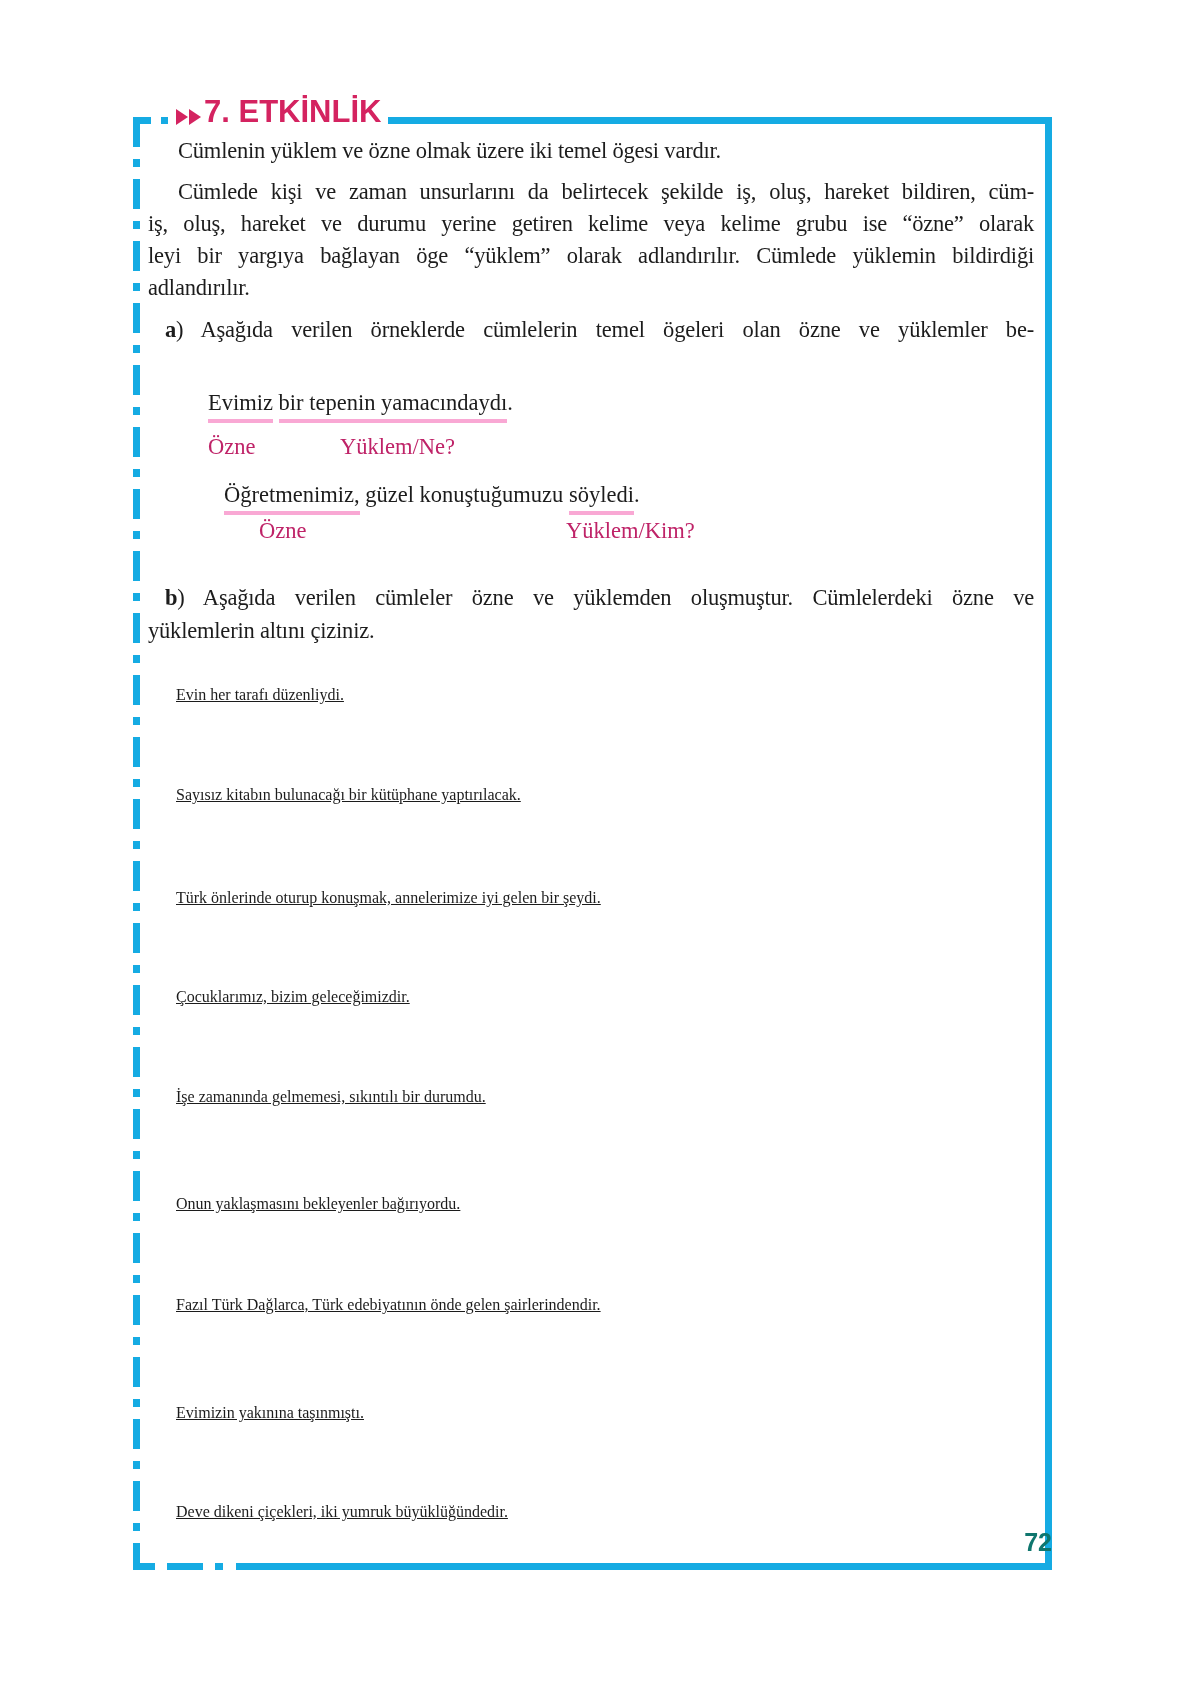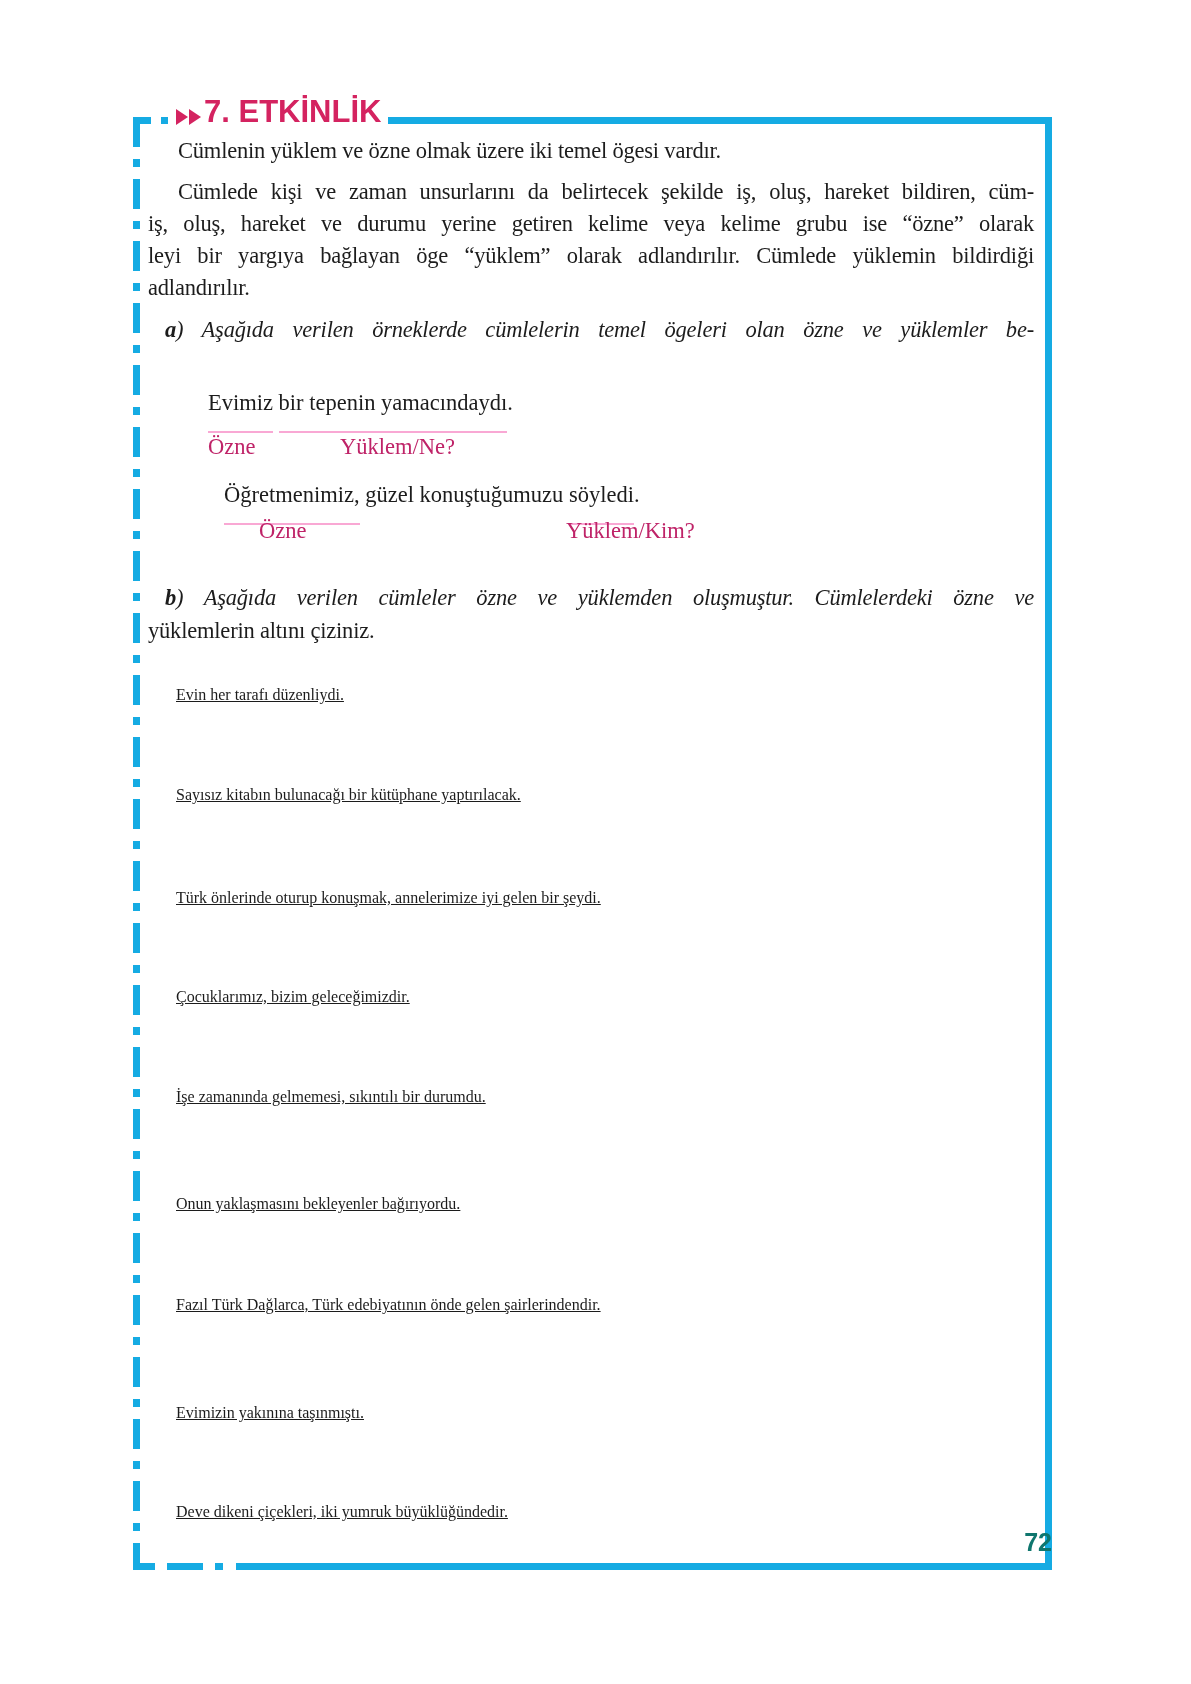--- a/index.html
+++ b/index.html
@@ -50,26 +50,26 @@
 
   
   .textblock{left:148px;width:886px;font-size:22.5px;}
   .pline{
     line-height:32px;letter-spacing:-0.2px;
     text-align:justify;text-align-last:justify;
   }
   .pline.lastline{text-align:right;text-align-last:left;}
   .lh33 .pline{line-height:33px;}
   .indent30{text-indent:30px;}
-  .indent17{text-indent:17px;font-style:italic;}
+  .indent17{text-indent:17px;}
   .marker{font-weight:bold;}
 
   
   .example{font-size:22.5px;line-height:28px;white-space:nowrap;}
-  .u{border-bottom:2px solid #f9a8d4;padding-bottom:16px;}
+  .u{border-bottom:4px solid #f9a8d4;padding-bottom:4px;}
   .ex-labels{position:absolute;left:0;white-space:nowrap;color:var(--label-pink);}
   .ex-labels .lbl{position:absolute;top:0;line-height:26px;}
 
   
   .sentence{
     position:absolute;left:176px;width:860px;
     font-size:16px;line-height:30px;white-space:nowrap;text-decoration:underline;
   }
   .s0{top:680px;}.s1{top:780px;}.s2{top:883px;}.s3{top:982px;}.s4{top:1082px;}
   .s5{top:1189px;}.s6{top:1290px;}.s7{top:1398px;}.s8{top:1497px;}

